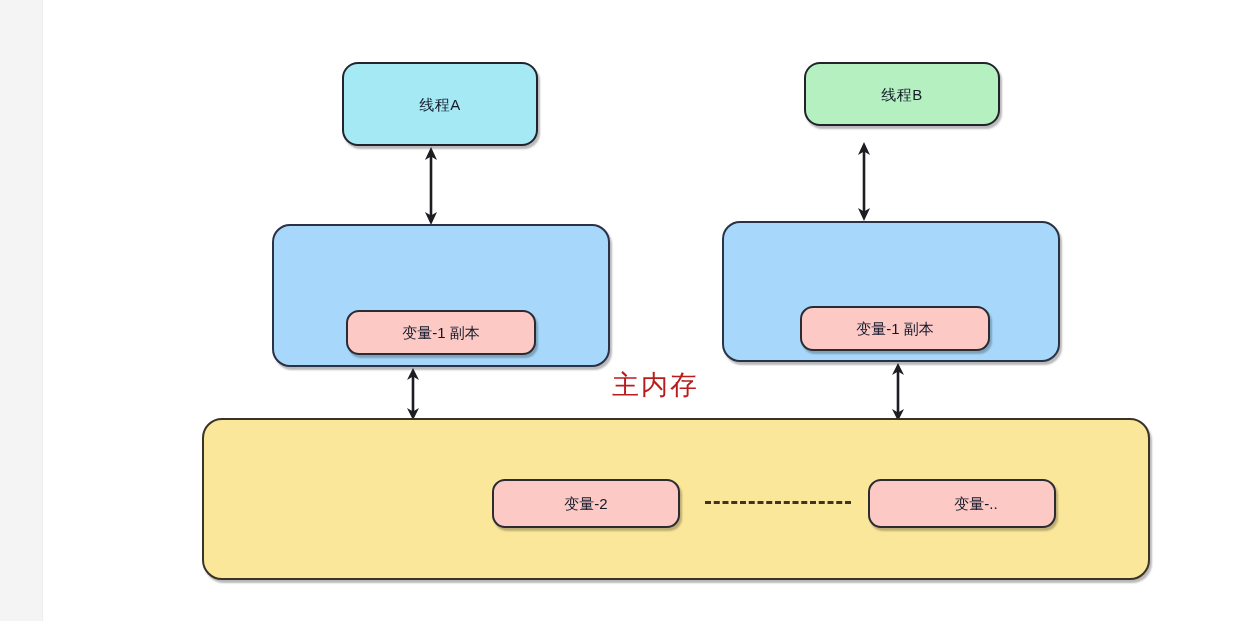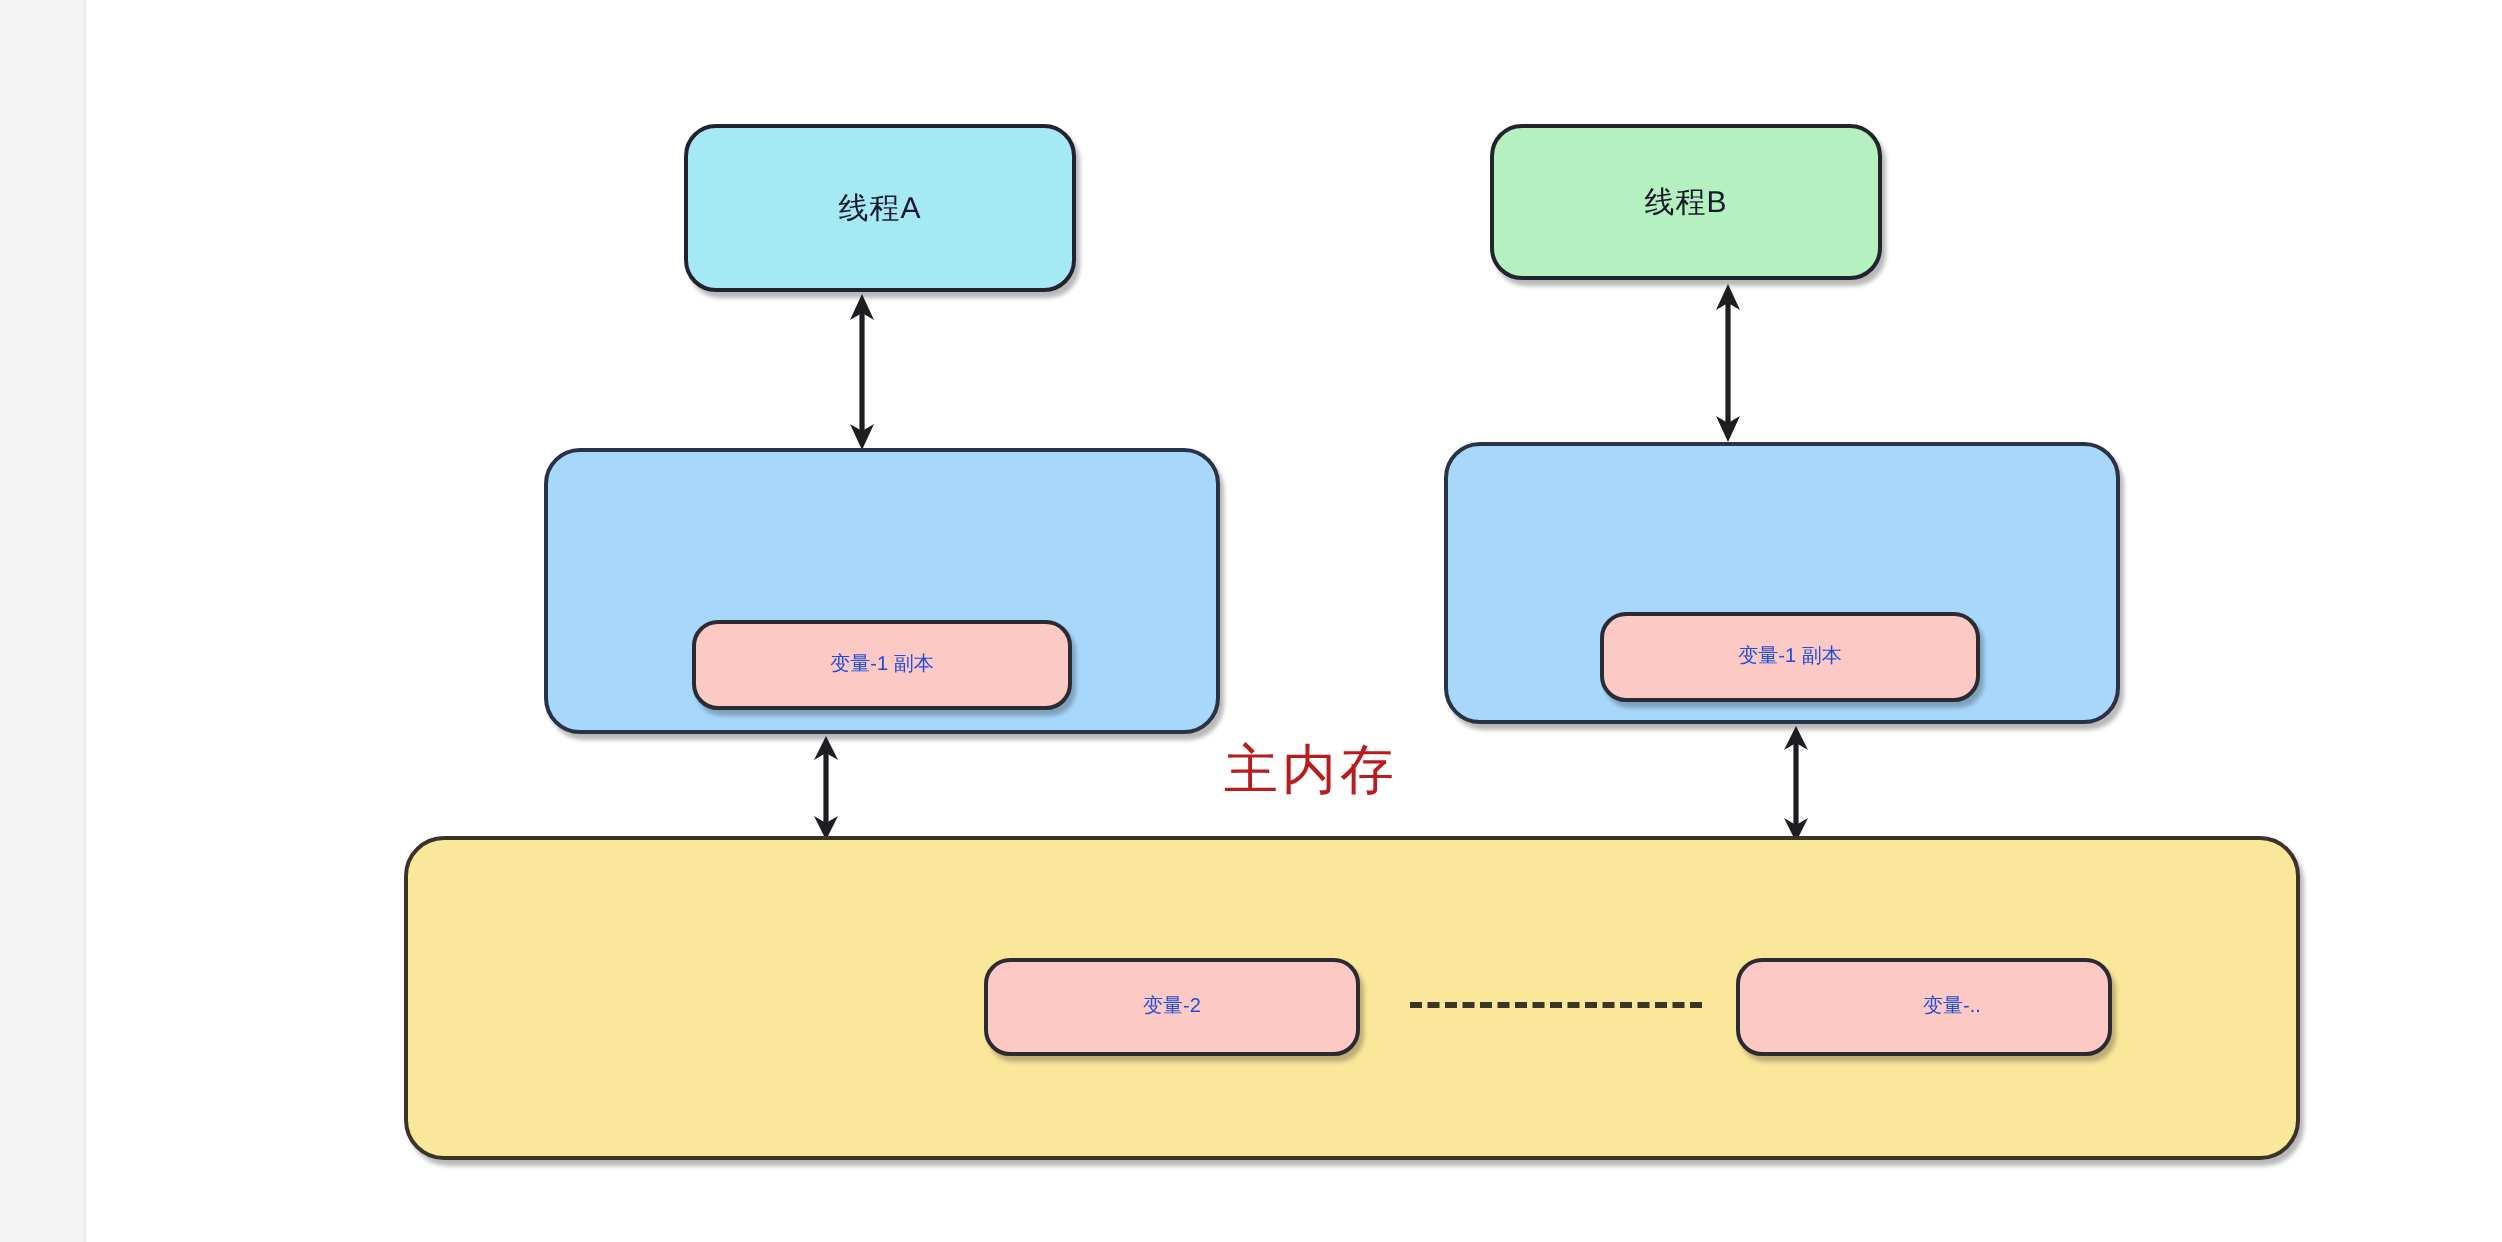--- a/index.html
+++ b/index.html
@@ -54,21 +54,21 @@
     line-height: 1;
   }
 
   
   .thread-a {
     left: 342px; top: 62px; width: 196px; height: 84px;
     background: #a5e9f5;
     border-color: #21242c;
   }
   .thread-b {
-    left: 745px; top: 62px; width: 196px; height: 78px;
+    left: 804px; top: 62px; width: 196px; height: 64px;
     background: #b4f0c0;
     border-color: #21242c;
   }
   .thread-a .box-label, .thread-b .box-label {
     font-size: 15px;
     color: #161b2b;
   }
 
   
   .localmem {
@@ -94,22 +94,22 @@
     box-sizing: border-box;
     background: #fcc9c4;
     border: 2px solid #2b2b33;
     border-radius: 13px;
     display: flex;
     align-items: center;
     justify-content: center;
     box-shadow: 2px 3px 2px rgba(0,0,0,0.25);
   }
   .chip span {
-    color: #1d4ed8;
-    font-size: 10px;
+    color: #0f172a;
+    font-size: 15px;
     white-space: nowrap;
     line-height: 1;
   }
   .chip-copy-left  { left: 346px; top: 310px; width: 190px; height: 45px; }
   .chip-copy-right { left: 800px; top: 306px; width: 190px; height: 45px; }
 
   
   .mainmem {
     left: 202px; top: 418px; width: 948px; height: 162px;
     background: #fbe79a;

